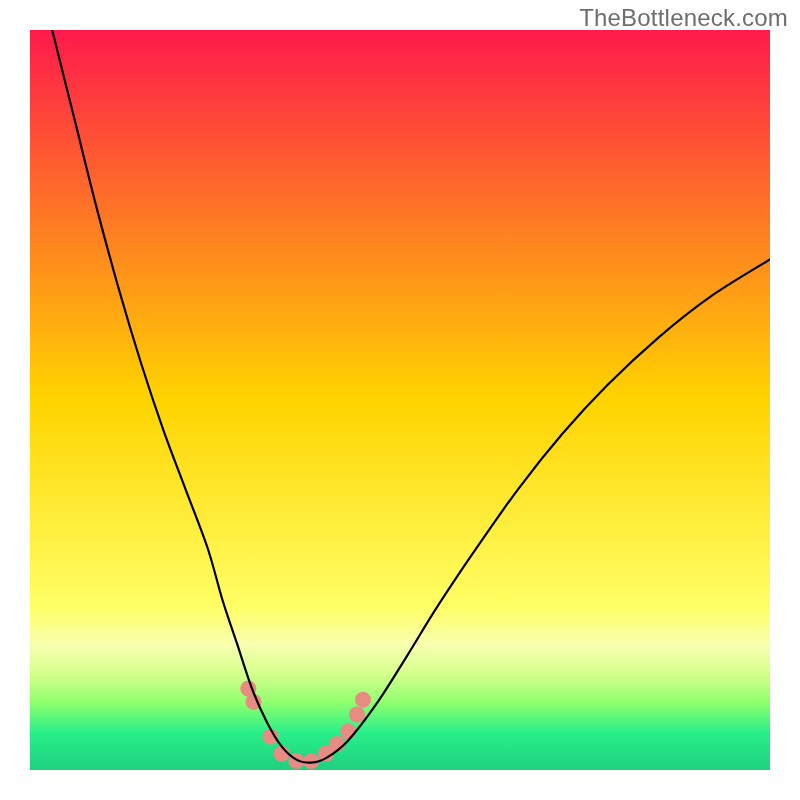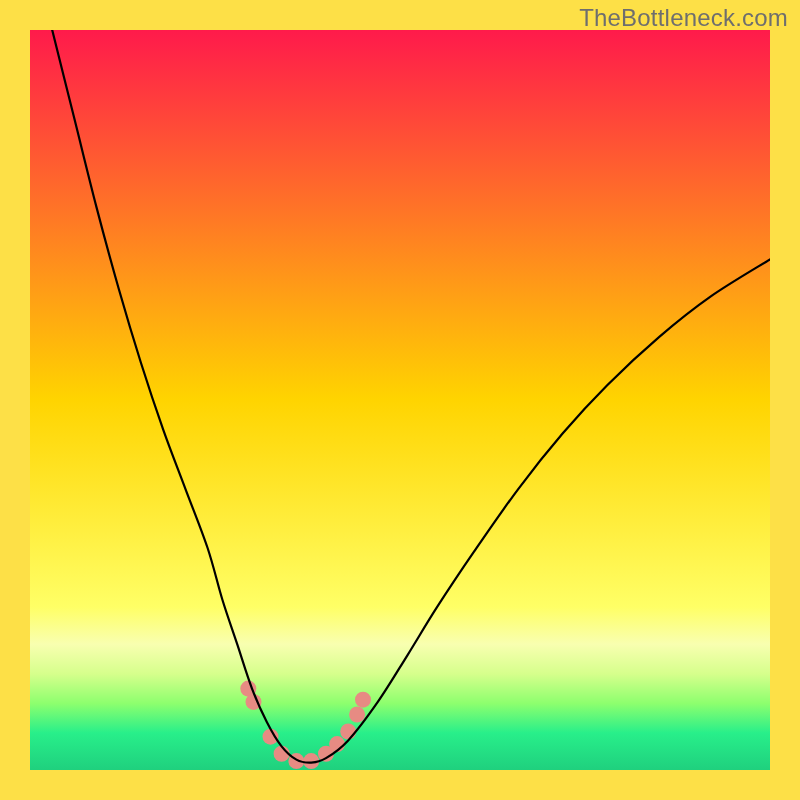--- a/index.html
+++ b/index.html
@@ -1,21 +1,21 @@
 <!DOCTYPE html>
 <html><head>
 <meta charset="utf-8">
 <style>
   * { margin: 0; padding: 0; box-sizing: border-box; }
   html, body { width: 800px; height: 800px; background: #000; overflow: hidden; }
   .frame {
     position: relative;
     width: 800px;
     height: 800px;
-    background: #fde047;
+    background: #ffffff;
     text-align: right;
   }
   .watermark {
     position: absolute;
     top: 4px;
     right: 12px;
     font-family: Arial, Helvetica, sans-serif;
     font-size: 24px;
     font-weight: 500;
     color: #6e6e6e;

